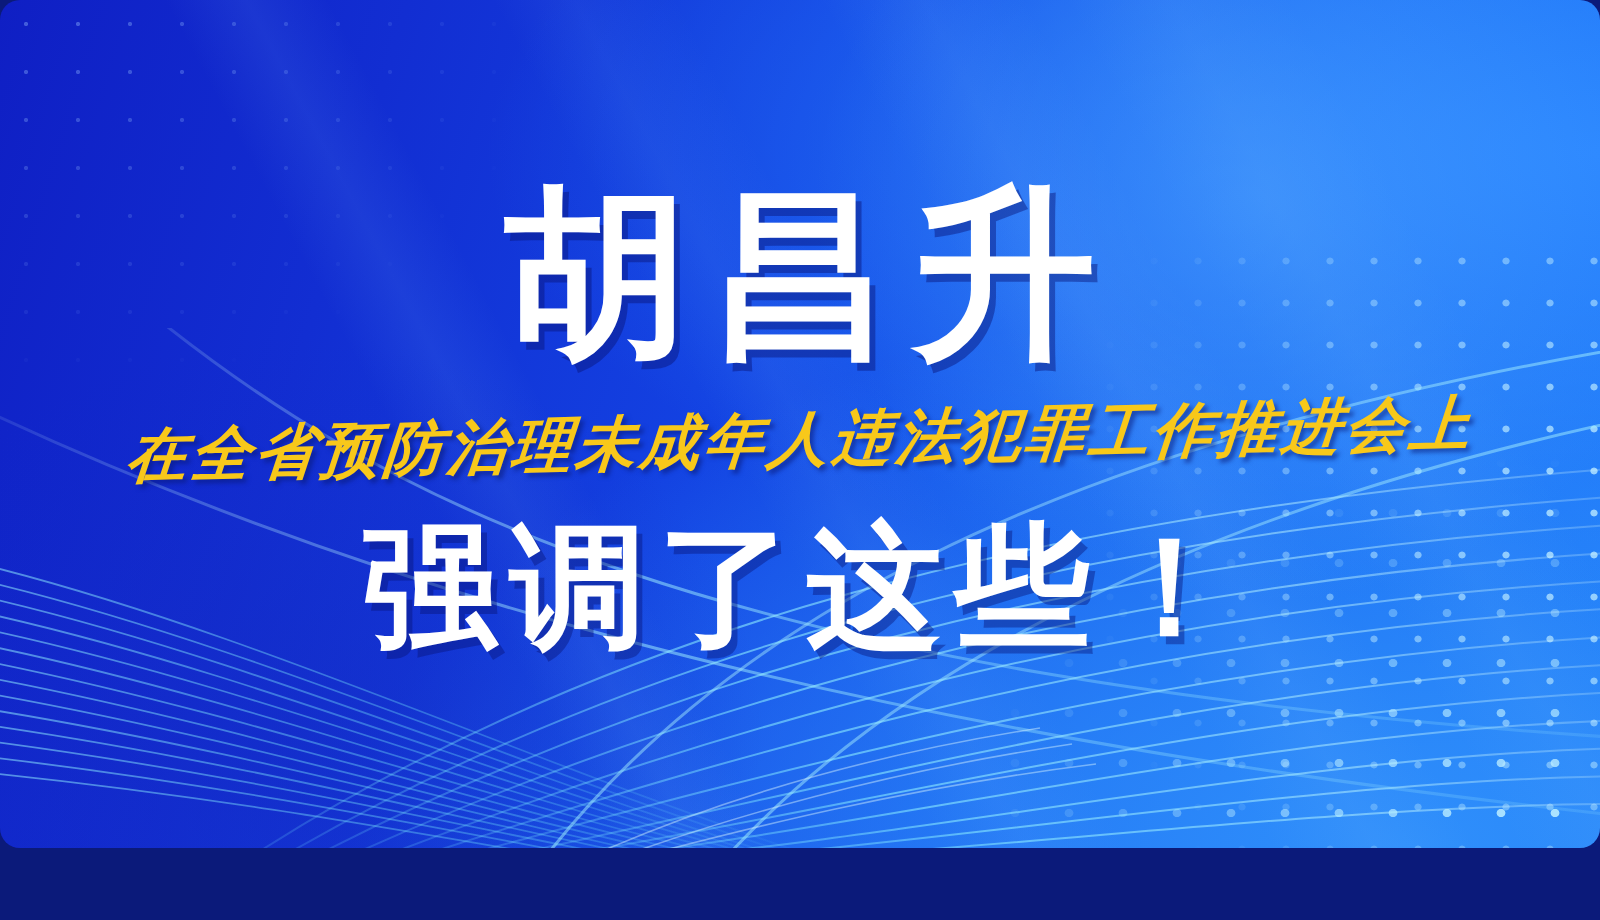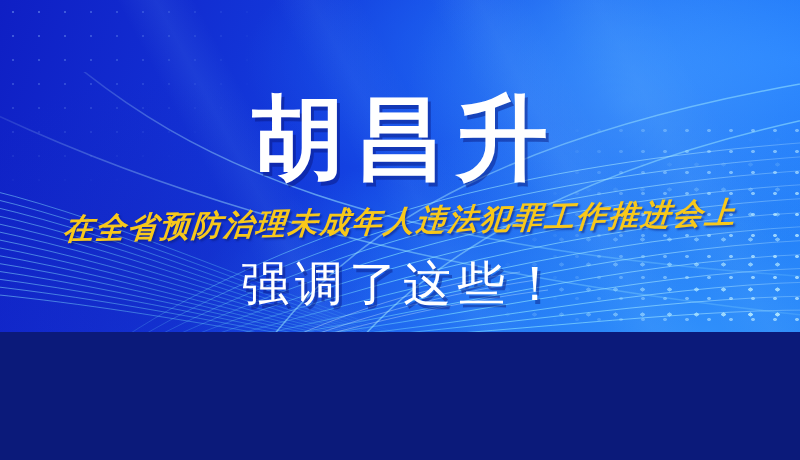--- a/index.html
+++ b/index.html
@@ -3,28 +3,29 @@
 <meta charset="utf-8">
 <style>
   html, body {
     margin: 0;
     padding: 0;
     background: #0b1a7a;
   }
   #banner {
     position: relative;
     width: 800px;
-    height: 332px;
+    height: 424px;
     overflow: hidden;
     font-family: "Liberation Sans", "DejaVu Sans", sans-serif;
     
     background:
       radial-gradient(120% 95% at 100% 18%, #2a86ff 0%, rgba(42,134,255,0) 58%),
       radial-gradient(110% 110% at 88% 100%, #2f8ffb 0%, rgba(47,143,251,0) 60%),
       linear-gradient(107deg, #0f1fc4 0%, #122ed2 22%, #1342e2 45%, #175fee 70%, #1b78f8 100%);
+    border-radius: 10px;
   }
 
   
   .layer { position: absolute; inset: 0; pointer-events: none; }
 
   .diag-streaks {
     background:
       linear-gradient(62deg, rgba(255,255,255,0) 30%, rgba(120,180,255,0.10) 34%, rgba(255,255,255,0) 38%),
       linear-gradient(62deg, rgba(255,255,255,0) 46%, rgba(120,180,255,0.08) 50%, rgba(255,255,255,0) 55%),
       linear-gradient(62deg, rgba(255,255,255,0) 62%, rgba(130,190,255,0.09) 67%, rgba(255,255,255,0) 72%),
@@ -102,23 +103,23 @@
     font-style: italic;
     color: #f8c81a;
     letter-spacing: 2px;
     white-space: nowrap;
     transform: skewX(-6deg) rotate(-1.4deg);
     text-shadow: 2px 2px 2px rgba(10,25,120,0.55);
   }
 
   .title-tail {
     margin-top: 24px;
-    font-size: 48px;
+    font-size: 68px;
     line-height: 1;
-    font-weight: 400;
+    font-weight: 700;
     color: #ffffff;
     letter-spacing: 6px;
     text-indent: 6px;
     white-space: nowrap;
     text-shadow: 3px 4px 0 rgba(8,20,120,0.42);
   }
 </style>
 </head>
 <body>
 

